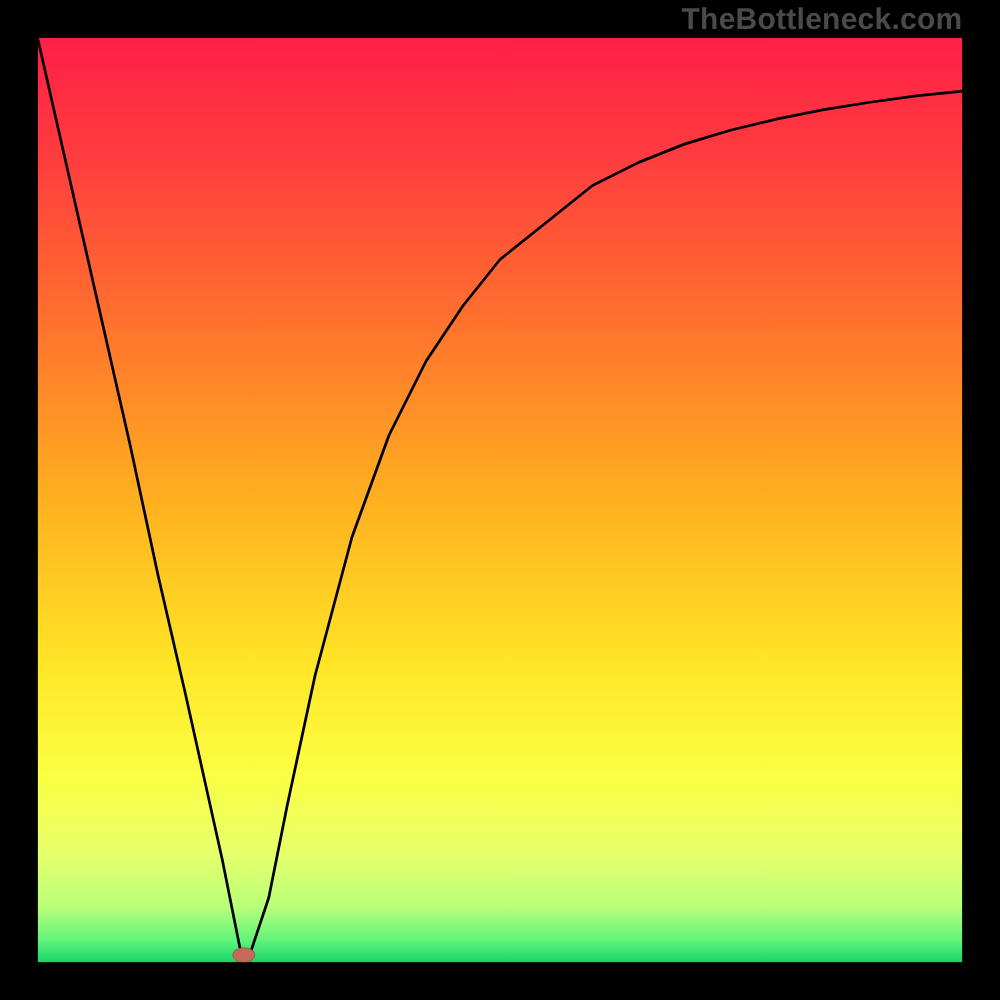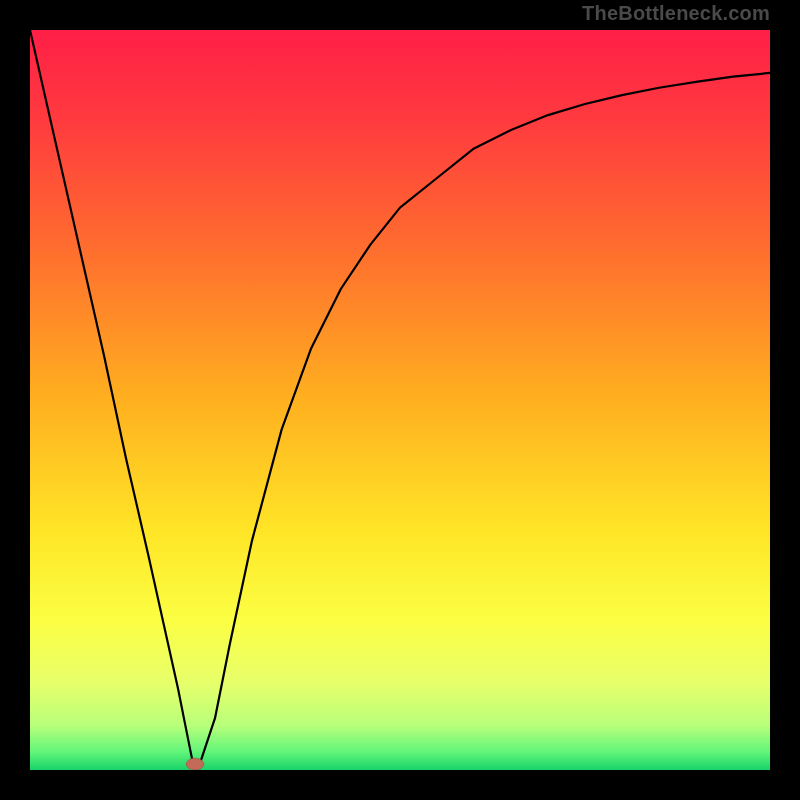--- a/index.html
+++ b/index.html
@@ -15,21 +15,21 @@
     position: relative;
     width: 800px;
     height: 800px;
     background: #000;
   }
   .watermark {
     position: absolute;
     top: 2px;
     right: 30px;
     color: #4a4a4a;
-    font-size: 20px;
+    font-size: 24px;
     font-weight: 600;
     letter-spacing: 0.2px;
     z-index: 10;
   }
   .plot-area {
     position: absolute;
     left: 30px;
     top: 30px;
     width: 740px;
     height: 740px;

